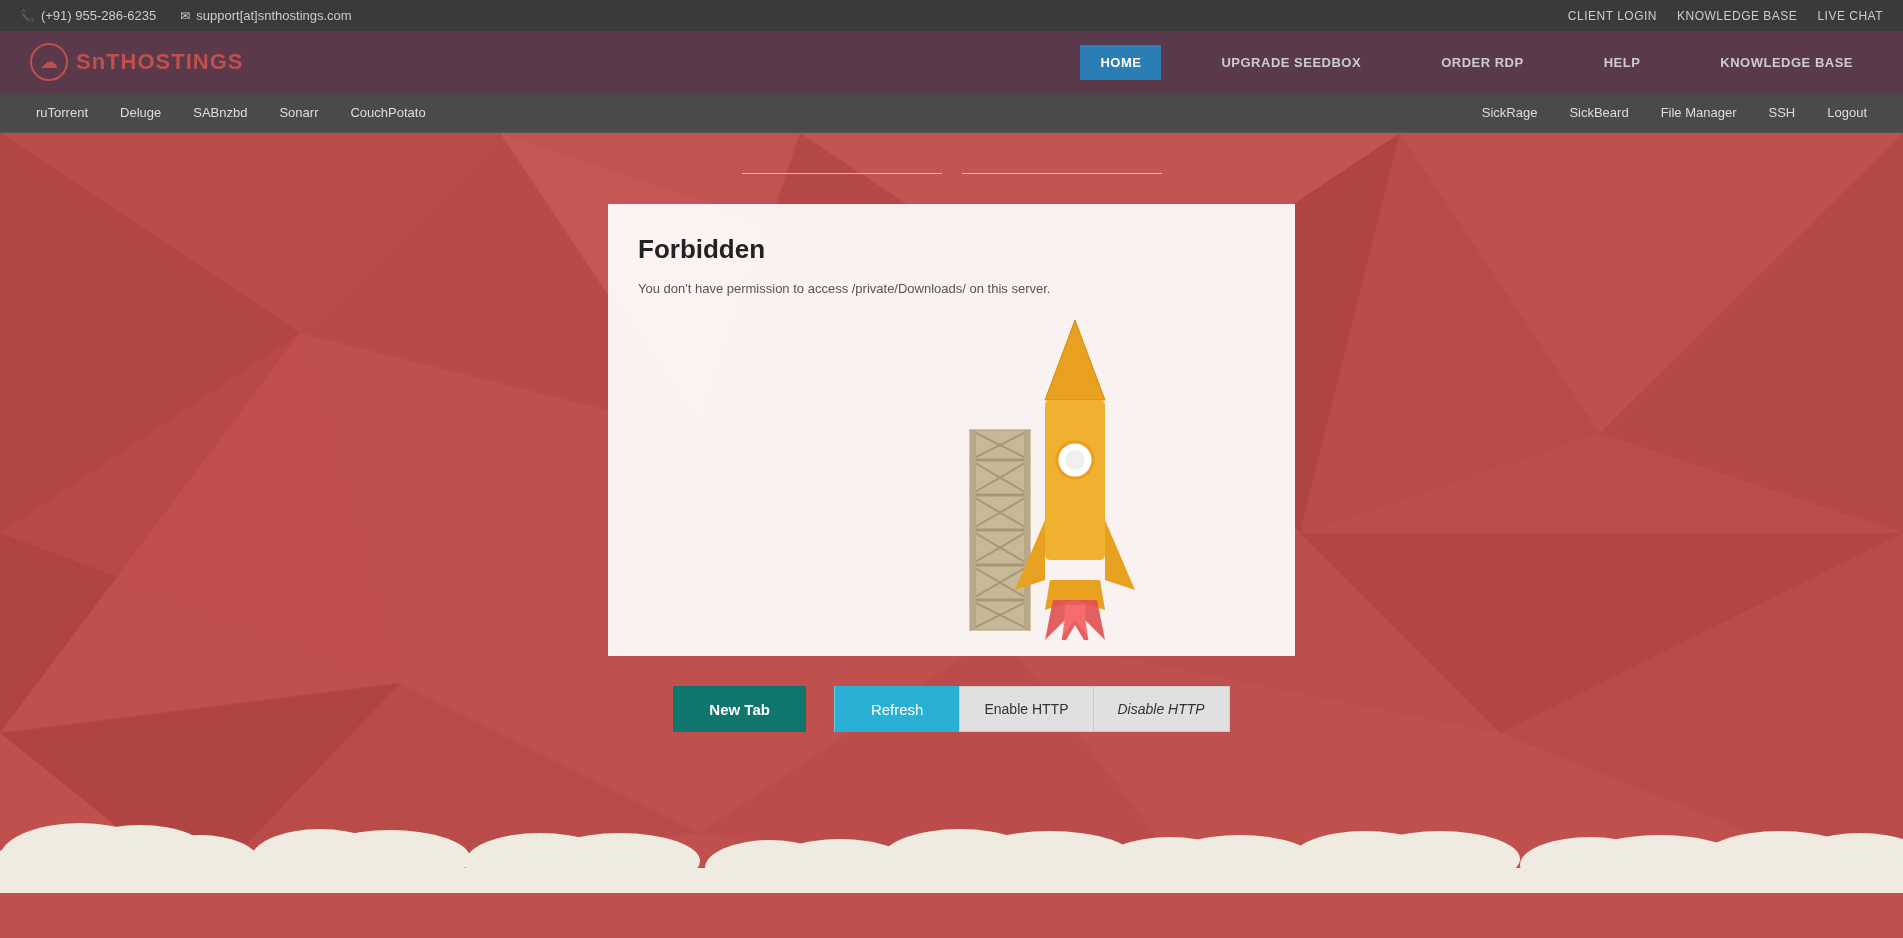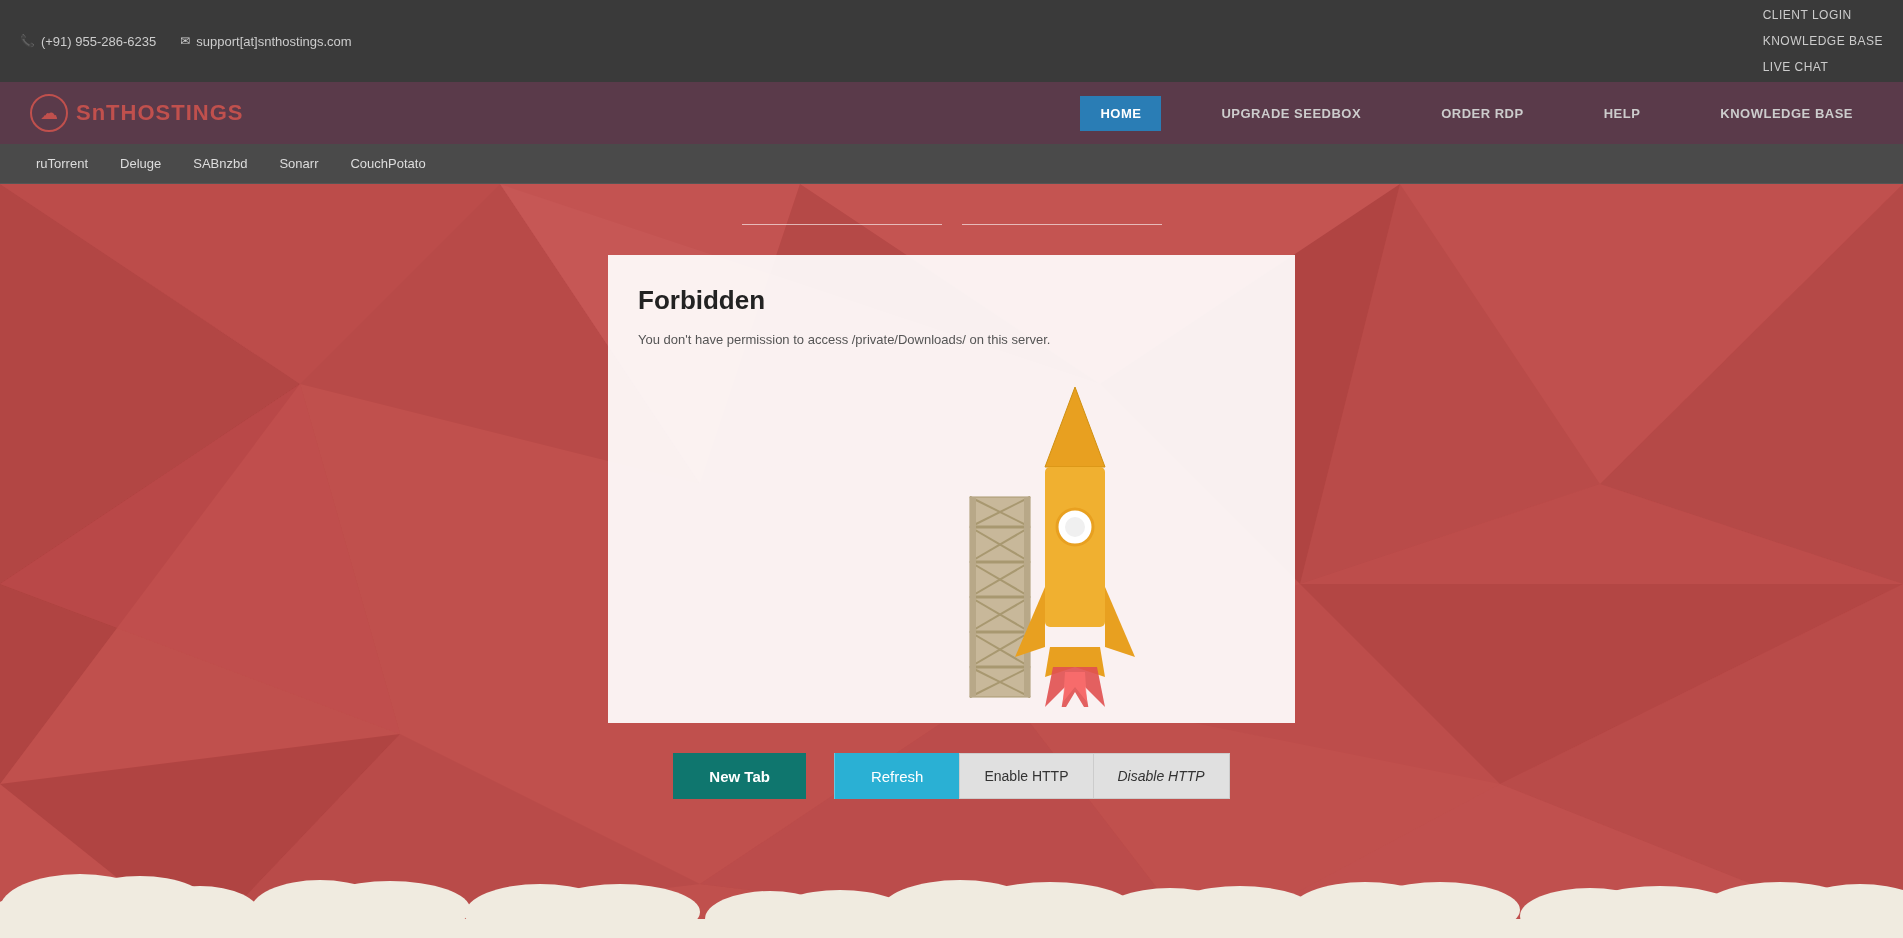--- a/index.html
+++ b/index.html
@@ -9,21 +9,21 @@
     .top-bar {
       background: #3a3a3a;
       padding: 8px 20px;
       display: flex;
       justify-content: space-between;
       align-items: center;
       font-size: 13px;
       color: #ccc;
     }
     .top-bar-left { display: flex; gap: 24px; align-items: center; }
-    .top-bar-right { display: flex; gap: 12px; flex-direction: column; }
+    .top-bar-right { display: flex; gap: 20px; }
     .top-bar-right a { color: #ccc; text-decoration: none; font-size: 12px; letter-spacing: 0.5px; }
     .top-bar-left span { display: flex; align-items: center; gap: 6px; }
 
     
     .header {
       background: #5a3a4a;
       padding: 12px 30px;
       display: flex;
       align-items: center;
       justify-content: space-between;
@@ -126,21 +126,21 @@
     }
     .forbidden-title {
       font-size: 26px;
       font-weight: bold;
       color: #222;
       margin-bottom: 16px;
     }
     .forbidden-msg {
       font-size: 13px;
       color: #555;
-      margin-bottom: 20px;
+      margin-bottom: 4px;
     }
 
     
     .clouds-area {
       position: absolute;
       bottom: 0;
       left: 0;
       right: 0;
       height: 120px;
       z-index: 4;
@@ -234,20 +234,27 @@
     <a>KNOWLEDGE BASE</a>
   </nav>
 </div>
 
 <div class="secondary-nav">
   <a>ruTorrent</a>
   <a>Deluge</a>
   <a>SABnzbd</a>
   <a>Sonarr</a>
   <a>CouchPotato</a>
+  <div class="right-nav">
+    <a>SickRage</a>
+    <a>SickBeard</a>
+    <a>File Manager</a>
+    <a>SSH</a>
+    <a>Logout</a>
+  </div>
 </div>
 
 <div class="hero">
 
   <svg class="polygon-bg" viewBox="0 0 1903 760" preserveAspectRatio="xMidYMid slice" xmlns="http://www.w3.org/2000/svg">
     <rect width="1903" height="760" fill="#c0504d"></rect>
 
     <polygon points="0,0 300,200 0,400" fill="#a84040" opacity="0.6"></polygon>
     <polygon points="0,0 500,0 300,200" fill="#b84848" opacity="0.5"></polygon>
     <polygon points="300,200 500,0 700,300" fill="#b04444" opacity="0.5"></polygon>

